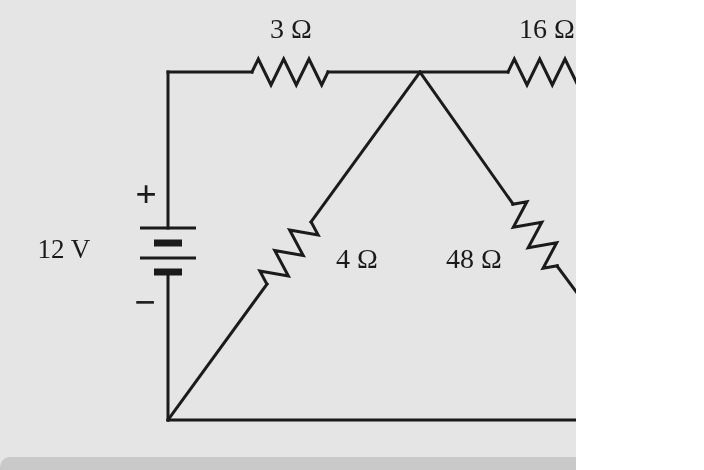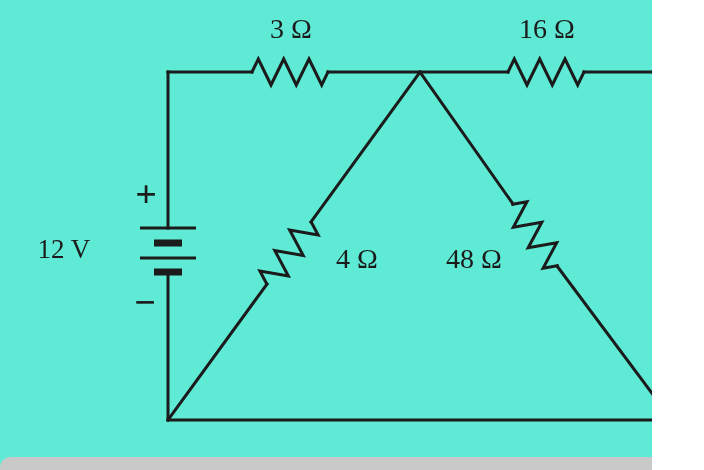--- a/index.html
+++ b/index.html
@@ -3,23 +3,23 @@
 <meta charset="utf-8">
 <style>
   html, body {
     margin: 0;
     padding: 0;
     background: #ffffff;
     font-family: "Liberation Serif", serif;
   }
   .stage {
     position: relative;
-    width: 652px;
+    width: 576px;
     height: 470px;
-    background: #5eead4;
+    background: #e5e5e5;
     overflow: hidden;
   }
   .page-edge {
     position: absolute;
     left: 0;
     bottom: 0;
     width: 704px;
     height: 13px;
     background: #c9c9c9;
     border-radius: 10px 10px 0 0;

